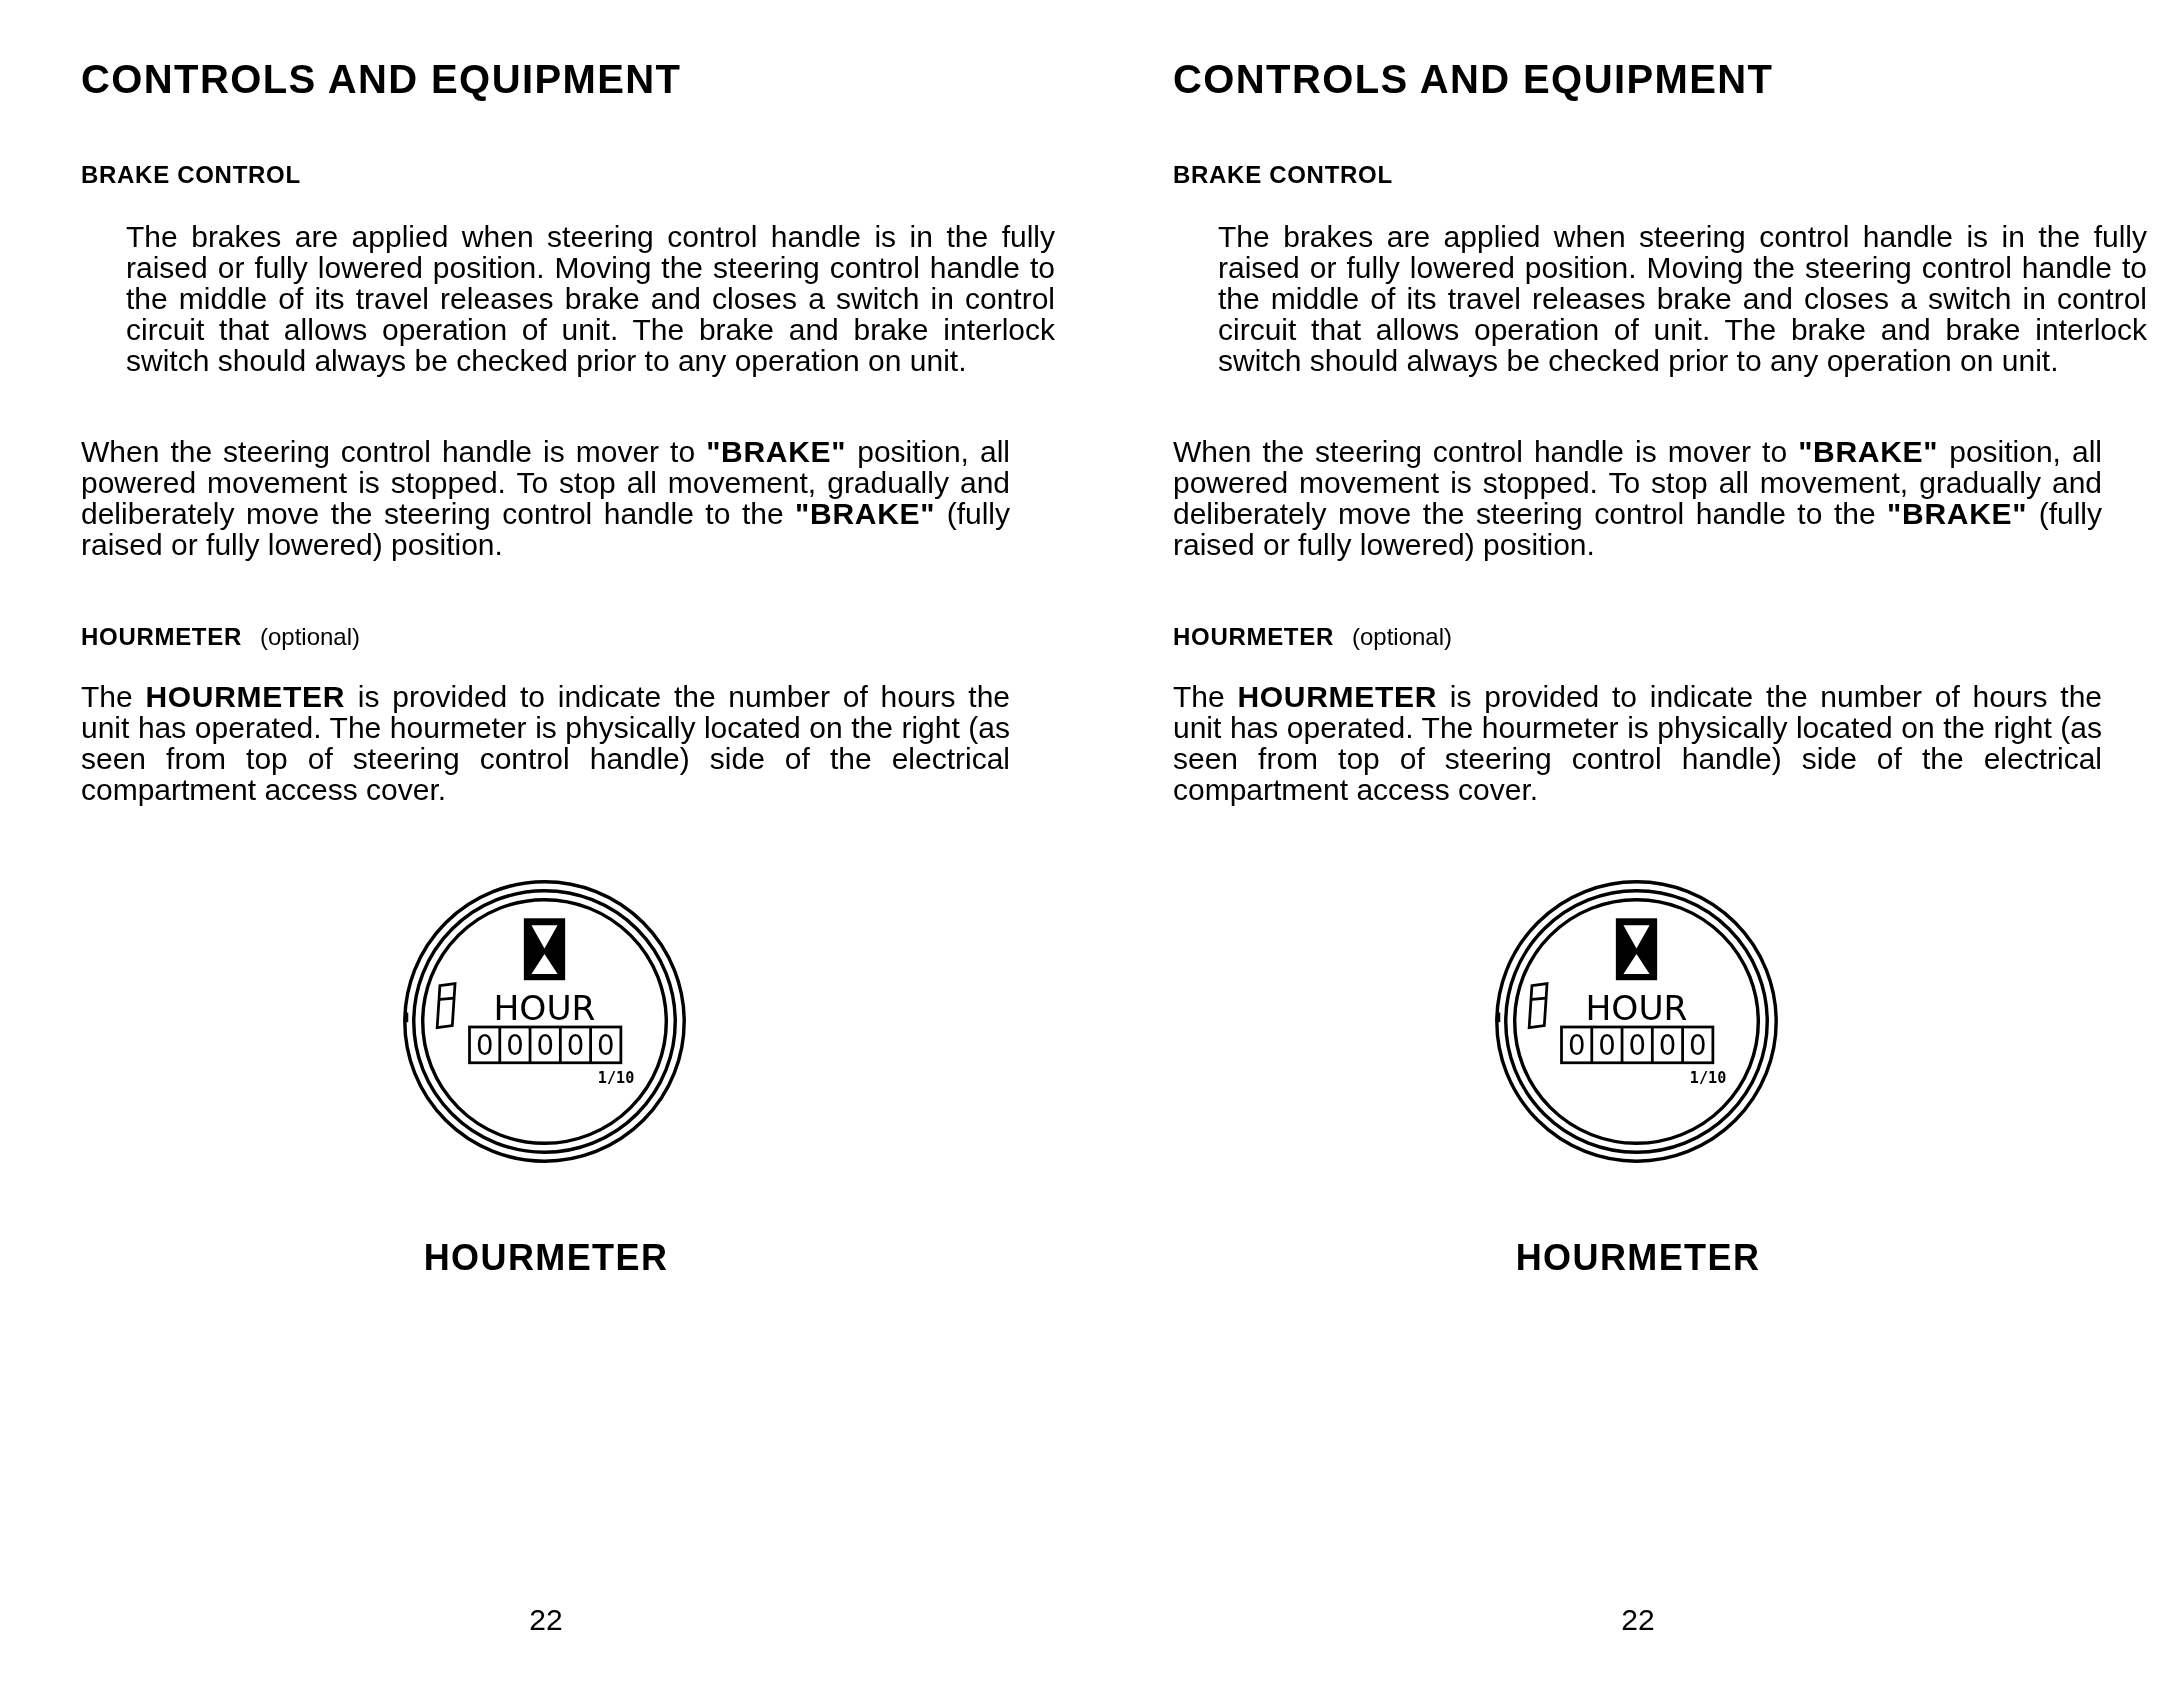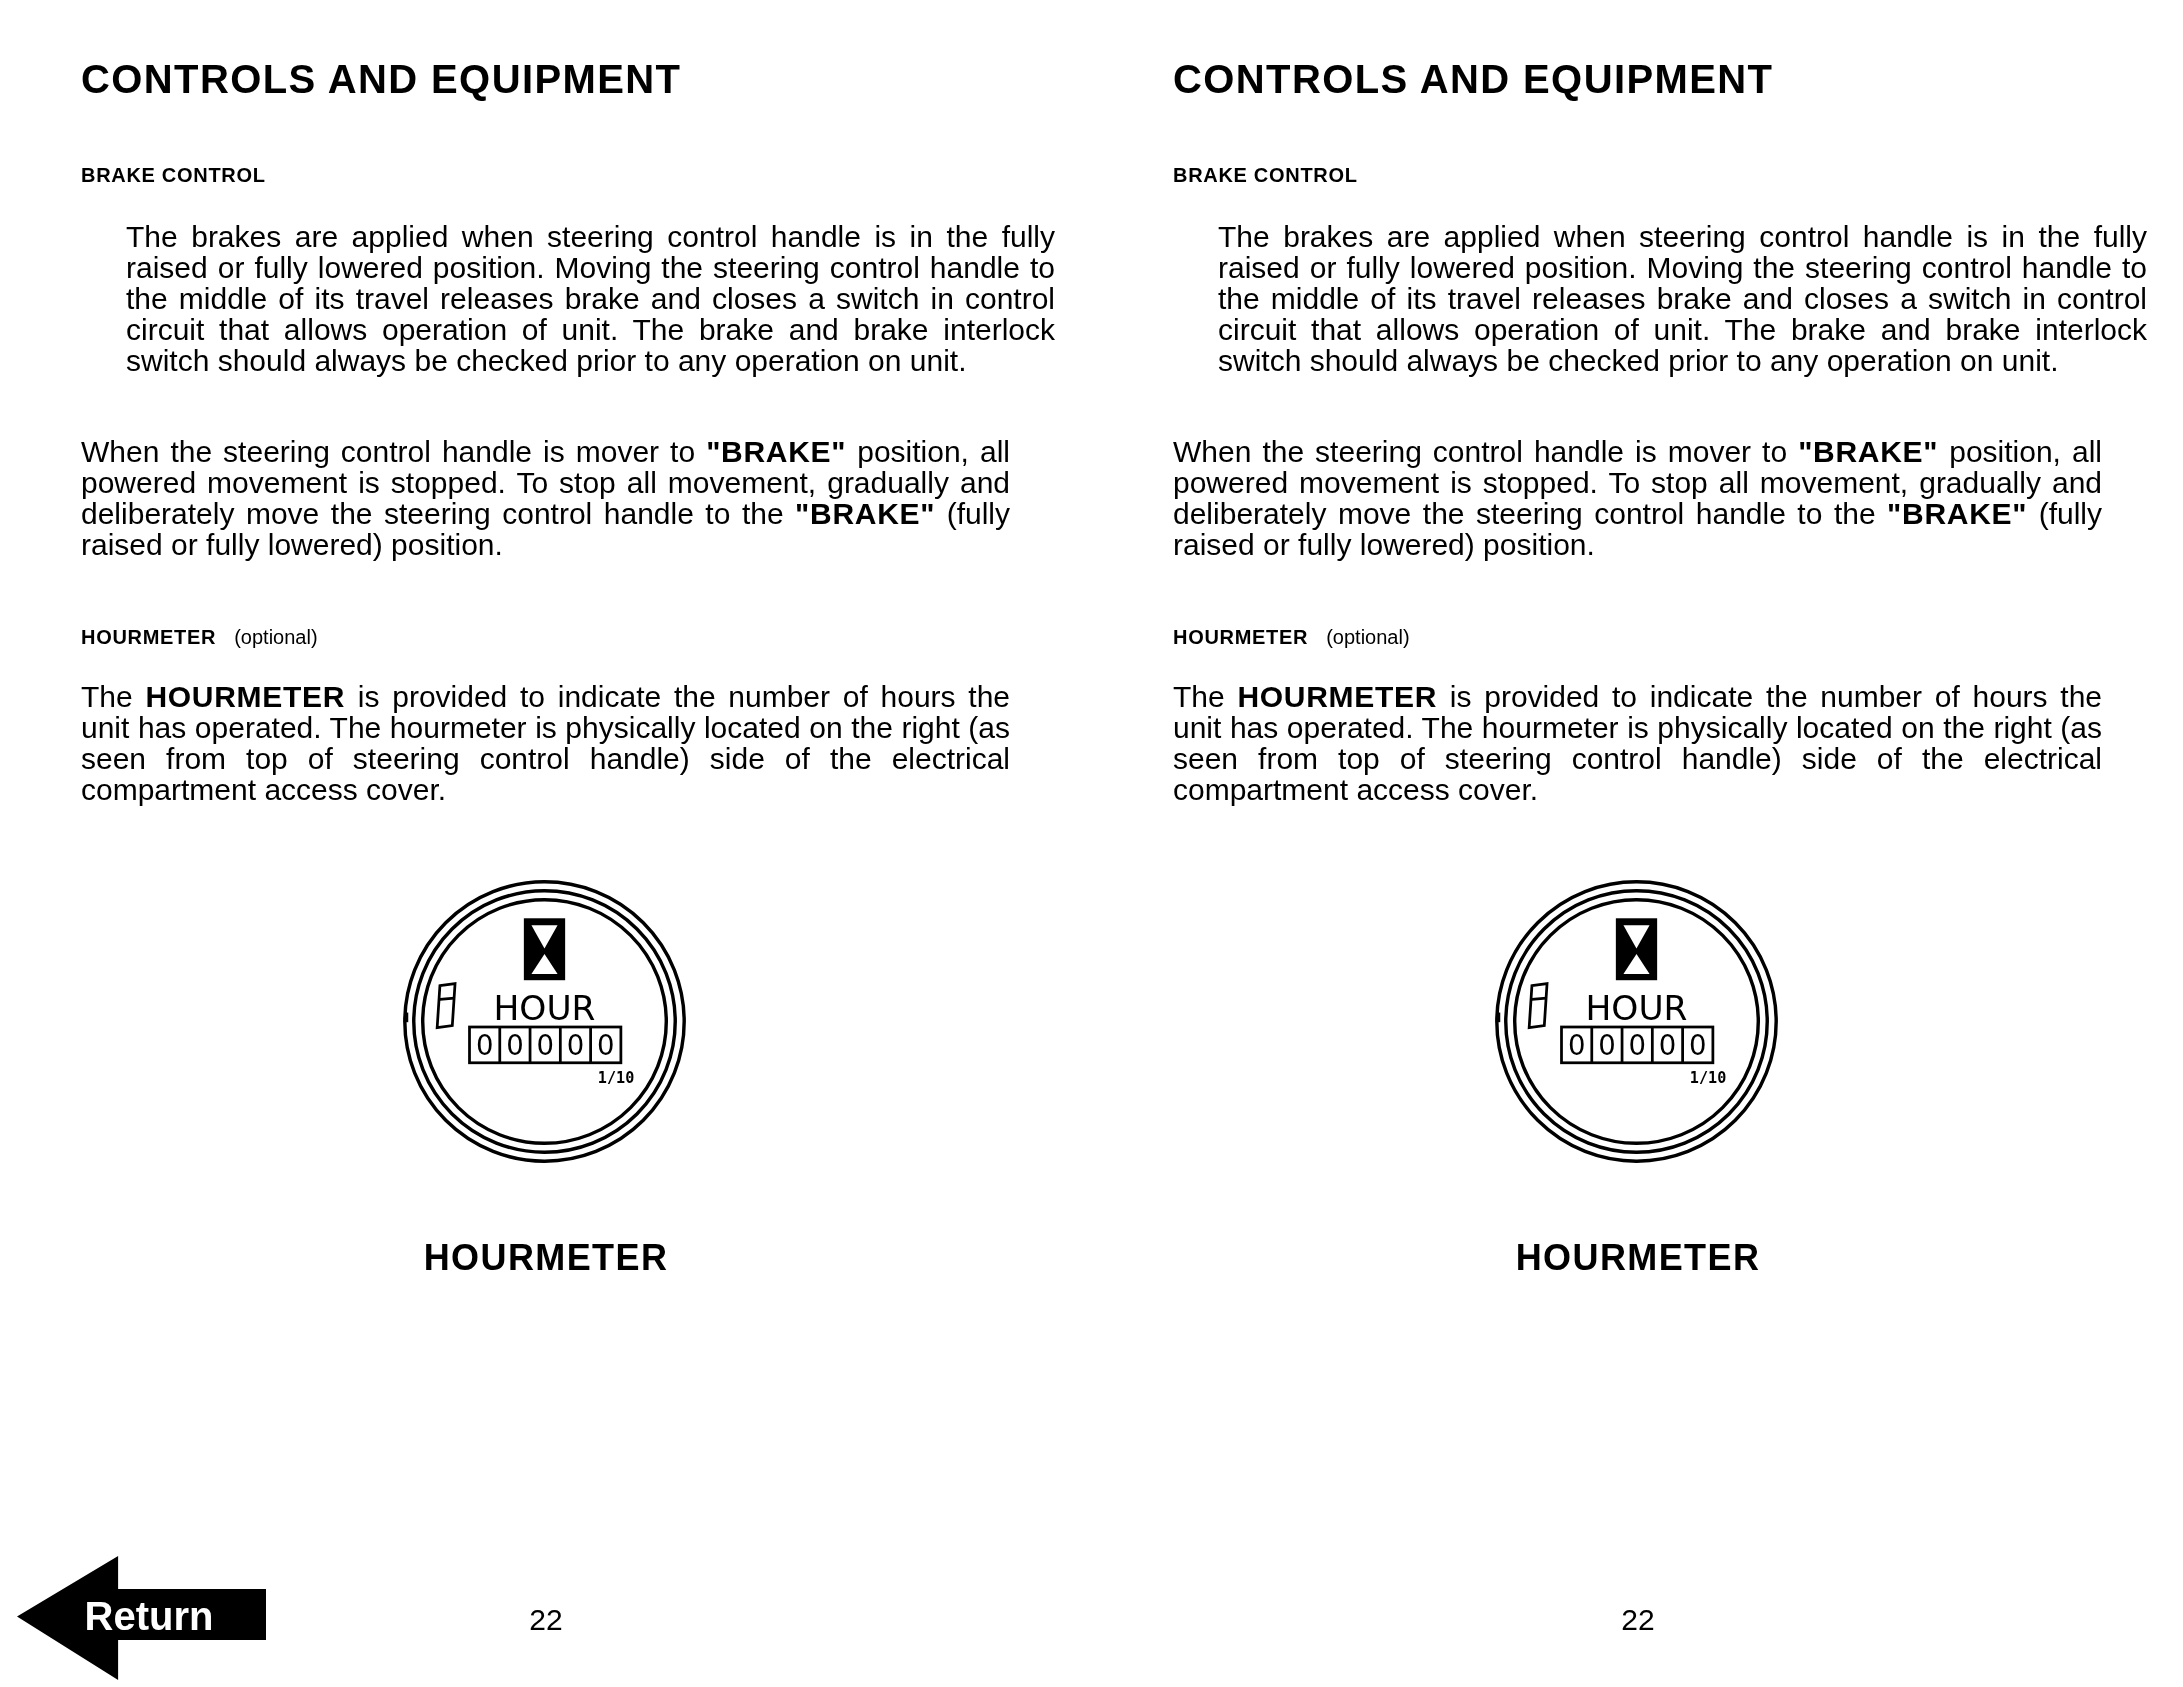--- a/index.html
+++ b/index.html
@@ -2,21 +2,21 @@
 <html style="font-size:11px"><head>
 <meta charset="utf-8">
 <style>
   html, body { margin:0; padding:0; background:#ffffff; }
   body { width:2183px; height:1687px; position:relative; overflow:hidden; color:#000; font-family:"Liberation Sans", sans-serif; }
   .page { position:absolute; top:0; width:1092px; height:1687px;padding-left:36px; }
   .page.left { left:0; }
   .page.right { left:1092px; }
   .col { position:absolute; left:81px; width:929px; }
   .title { top:55px; font-weight:bold; font-size:40px; letter-spacing:1.4px; line-height:48px; white-space:nowrap; }
-  .subhead { font-weight:bold; font-size:20px; letter-spacing:0.7px; line-height:36px; white-space:nowrap; }
+  .subhead { font-weight:bold; font-size:24px; letter-spacing:0.7px; line-height:36px; white-space:nowrap; }
   .sub1 { top:157px; }
   .para { font-size:30px; line-height:31px; text-align:justify; text-align-last:left; }
   .p1 { top:221px;margin-left:45px; }
   .p2 { top:436px; }
   .sub2 { top:619px; }
   .sub2 .opt { font-weight:normal; letter-spacing:0; margin-left:18px; }
   .p3 { top:681px; }
   .para b { font-weight:bold; letter-spacing:0.7px; }
   .meter { position:absolute; left:400px; top:877px; width:289px; height:289px;text-decoration:underline; }
   .caption { position:absolute; left:0; width:1092px; top:1236px; text-align:center; font-weight:bold; font-size:36px; letter-spacing:1.4px; line-height:44px; }
@@ -65,26 +65,20 @@
         <text x="211" y="259">0</text>
         <text x="255" y="259">0</text>
         <text x="299" y="259">0</text>
       </g>
       <text x="314" y="300" text-anchor="middle" font-family="DejaVu Sans Mono, monospace" font-weight="bold" font-size="22" fill="#000">1/10</text>
     </svg>
   </div>
   <div class="caption">HOURMETER</div>
   <div class="pagenum">22</div>
 
-  <div class="return-btn">
-    <svg width="249" height="124" viewBox="0 0 362 180">
-      <polygon points="0,88 147,0 147,48 362,48 362,122 147,122 147,180" fill="#000"></polygon>
-    </svg>
-    <span class="return-label">Return</span>
-  </div>
 </div>
 
 <div class="page right">
   <div class="col title">CONTROLS AND EQUIPMENT</div>
   <div class="col subhead sub1">BRAKE CONTROL</div>
   <div class="col para p1">The brakes are applied when steering control handle is in the fully raised or fully lowered position.  Moving the steering control handle to the middle of its travel releases brake and closes a switch in control circuit that allows operation of unit.  The brake and brake interlock switch should always be checked prior to any operation on unit.</div>
   <div class="col para p2"><span>When the steering control handle is mover to </span><b>"BRAKE"</b><span> position, all powered movement is stopped.  To stop all movement, gradually and deliberately move the steering control handle to the </span><b>"BRAKE"</b><span> (fully raised or fully lowered) position.</span></div>
   <div class="col subhead sub2"><span>HOURMETER</span><span class="opt">(optional)</span></div>
   <div class="col para p3"><span>The </span><b>HOURMETER</b><span> is provided to indicate the number of hours the unit has operated.  The hourmeter is physically located on the right (as seen from top of steering control handle) side of the electrical compartment access cover.</span></div>
 

